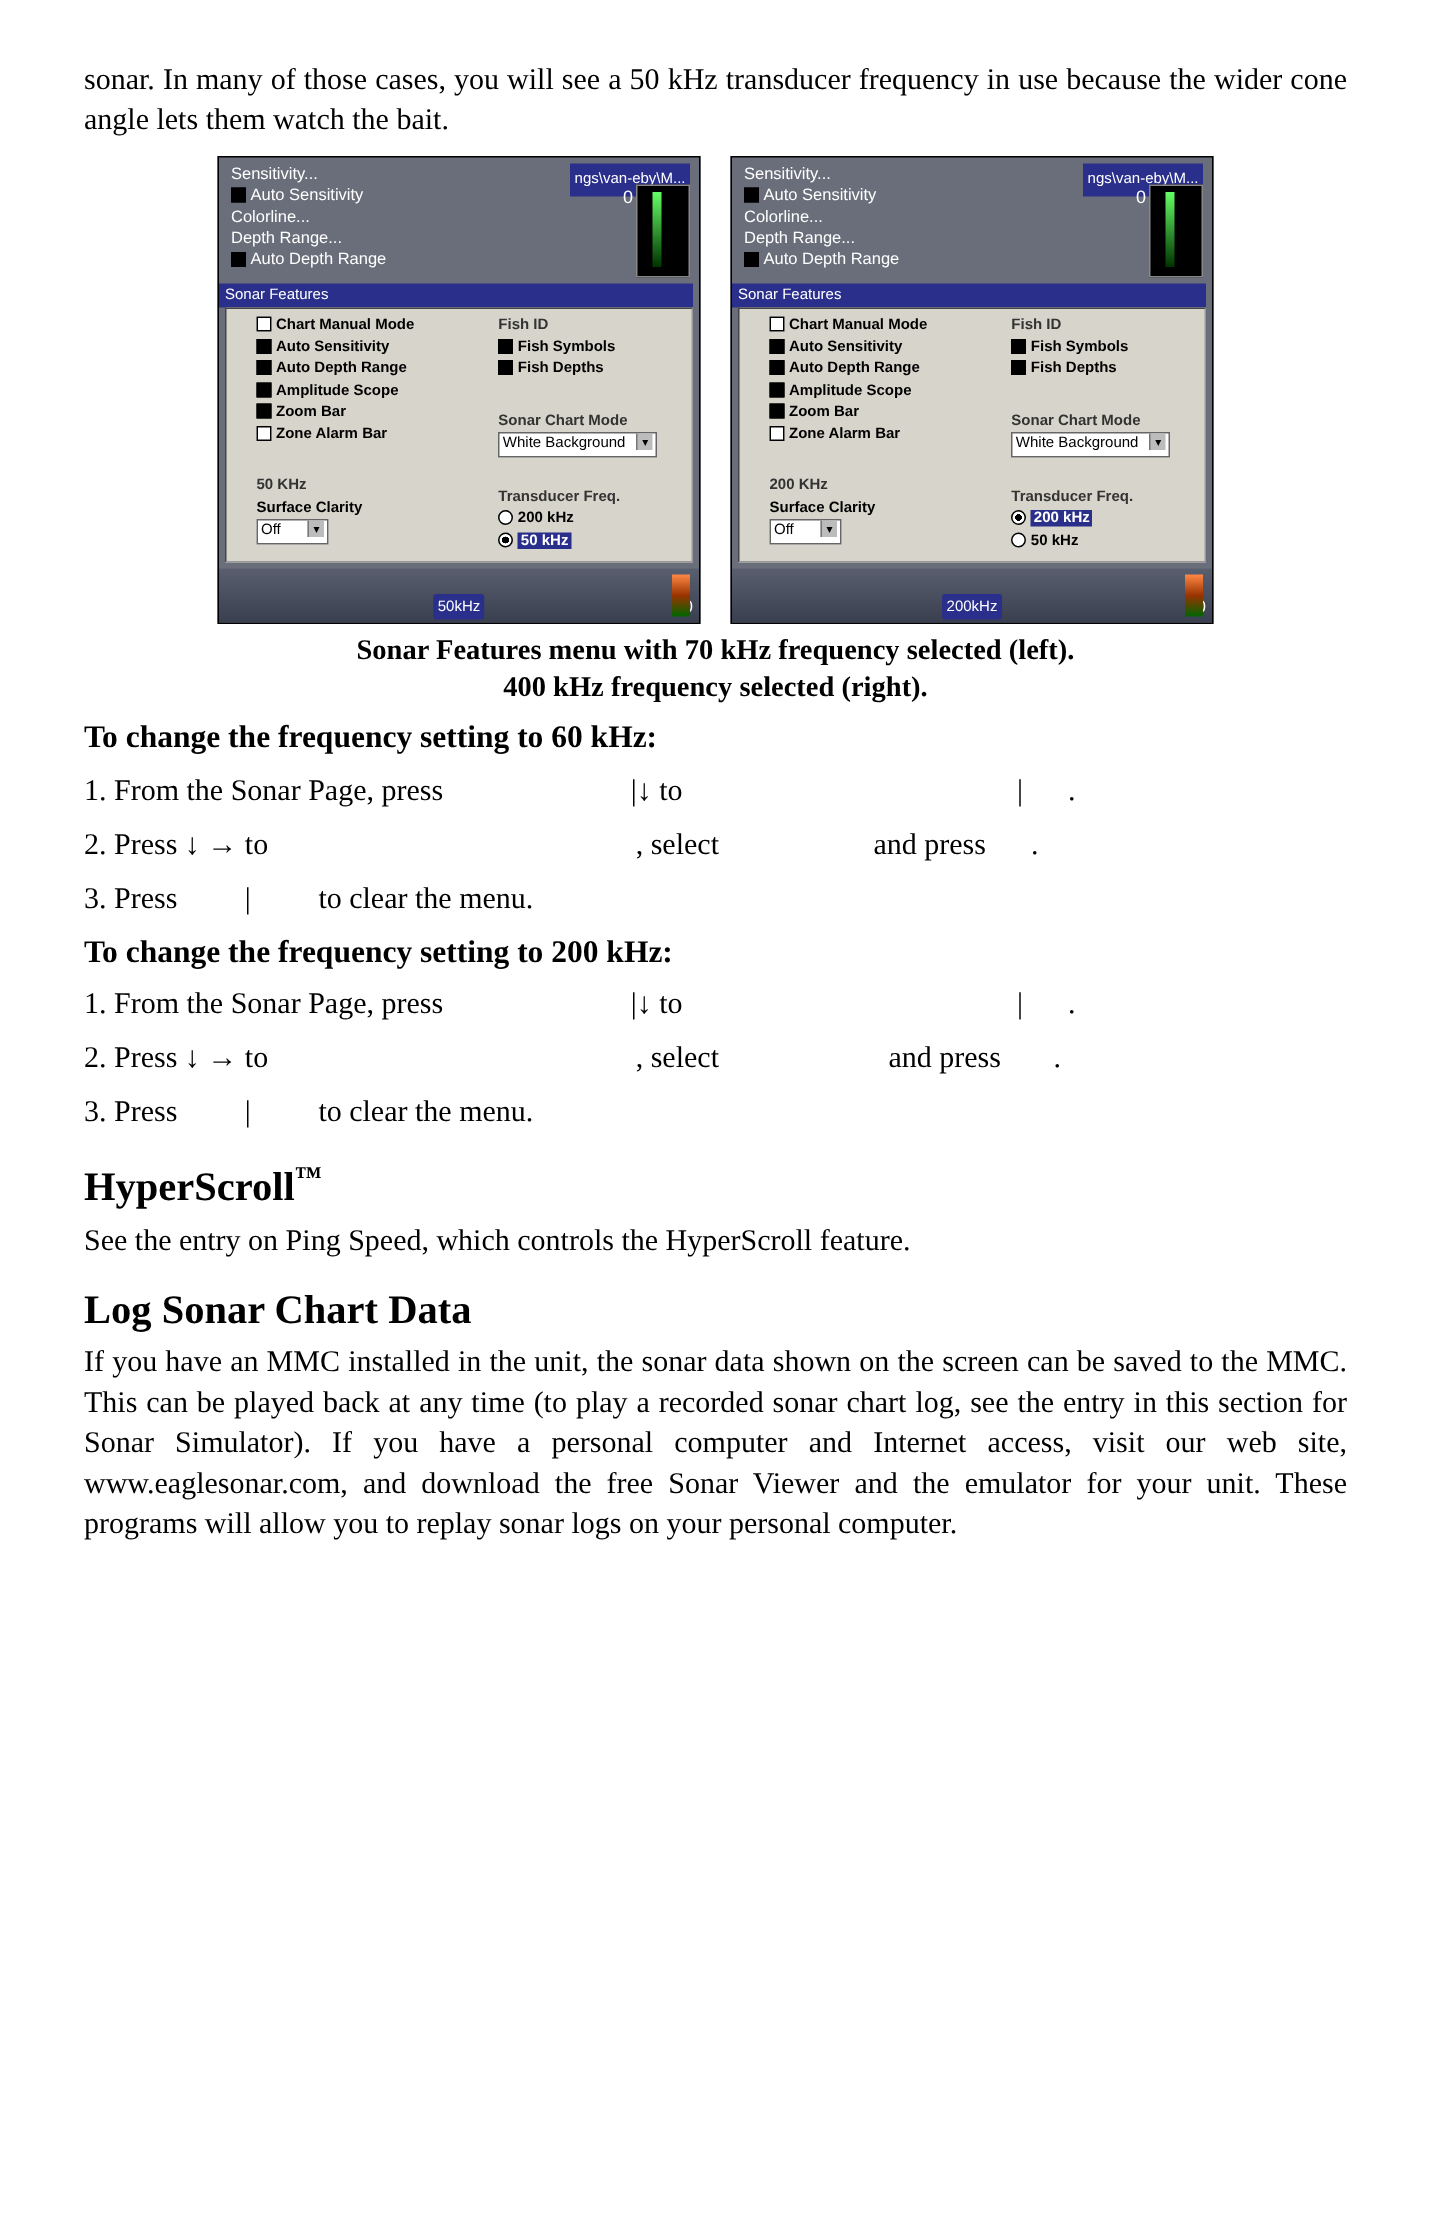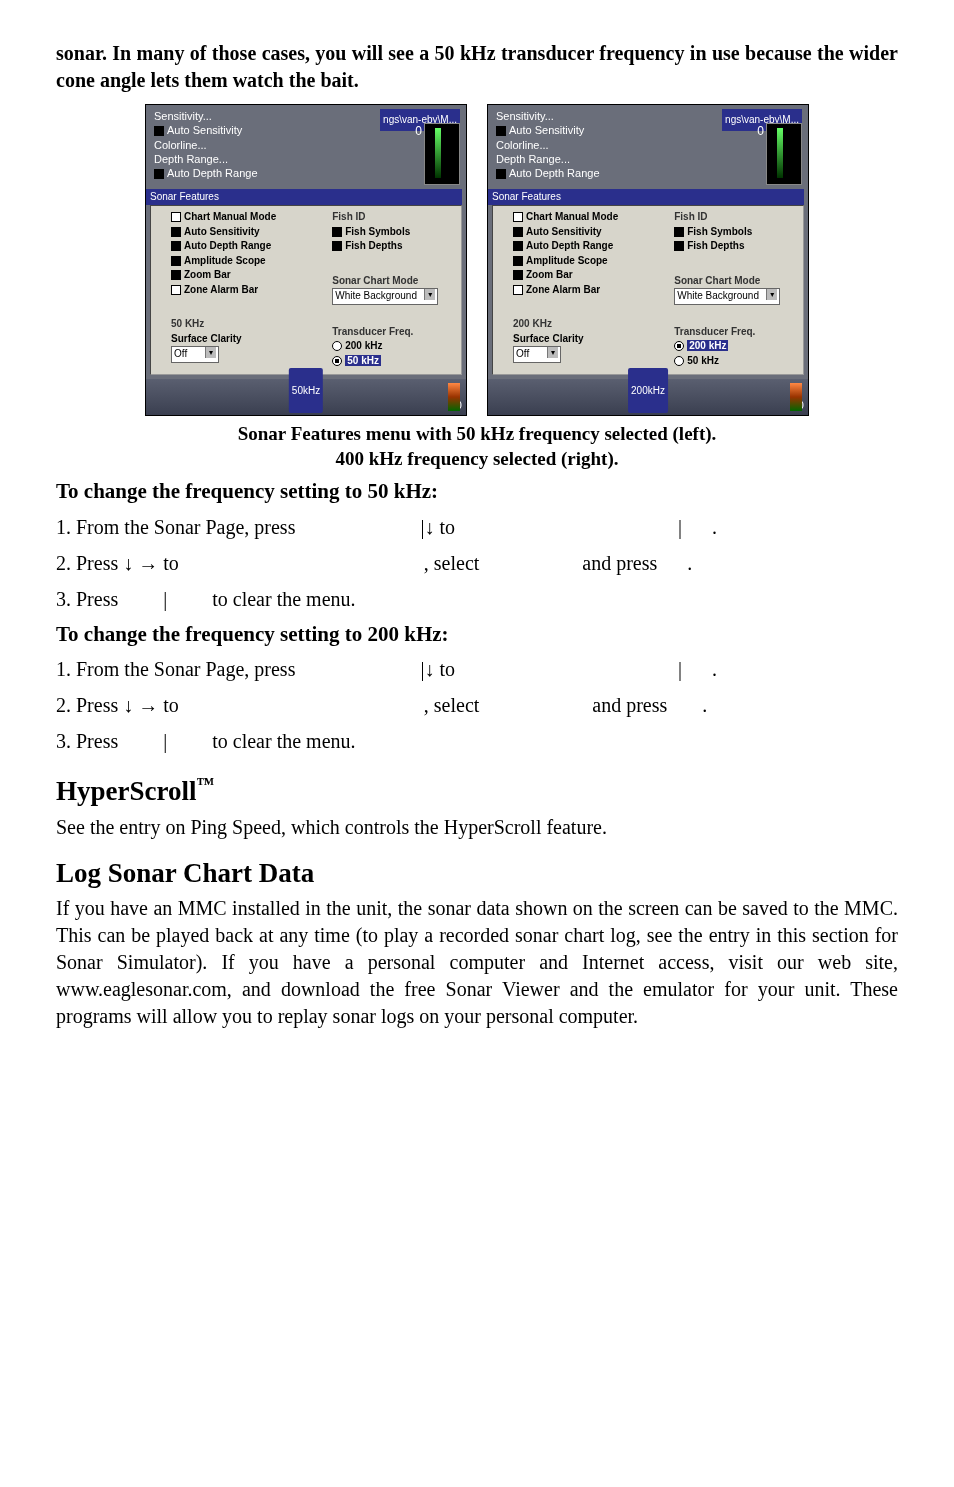--- a/index.html
+++ b/index.html
@@ -9,21 +9,20 @@
     margin: 0;
     padding: 40px 56px;
     width: 954px;
     box-sizing: border-box;
     font-size: 20px;
     line-height: 1.35;
   }
   .intro {
     text-align: justify;
     margin-bottom: 10px;
-    font-weight: bold;
   }
   .screens {
     display: flex;
     justify-content: center;
     gap: 20px;
     margin: 8px 0 4px 0;
   }
   .screen {
     width: 320px;
     height: 310px;
@@ -161,21 +160,21 @@
     left: 0; right: 0; bottom: 0;
     height: 36px;
     background: linear-gradient(#5a5f70,#3a3f50);
   }
   .bottom-echo .badge {
     position: absolute;
     bottom: 2px;
     left: 50%;
     transform: translateX(-50%);
     background: #2a2f8c;
-    padding: 16px 3px;
+    padding: 2px 3px;
     font-size: 10px;
     border-radius: 2px;
   }
   .bottom-echo .depth60 {
     position: absolute;
     bottom: 2px; right: 4px;
     font-size: 11px;
   }
   .bottom-echo .col {
     position: absolute;
@@ -303,25 +302,25 @@
     <div class="bottom-echo">
       <span class="badge">200kHz</span>
       <span class="depth60">60</span>
       <span class="col"></span>
     </div>
   </div>
 
 </div>
 
 <div class="caption">
-  <span>Sonar Features menu with 50 kHz frequency selected (left).</span><br>
+  <span>Sonar Features menu with 70 kHz frequency selected (left).</span><br>
   <span>400 kHz frequency selected (right).</span>
 </div>
 
-<div class="subhead">To change the frequency setting to 50 kHz:</div>
+<div class="subhead">To change the frequency setting to 60 kHz:</div>
 <div class="step">
   <span>1. From the Sonar Page, press </span><span class="gap1"></span><span>|↓ to </span><span class="gap1"></span><span class="gap2"></span><span>|</span>&nbsp;&nbsp;&nbsp;&nbsp;&nbsp;&nbsp;<span>.</span>
 </div>
 <div class="step">
   <span>2. Press ↓ → to </span><span class="gap1"></span><span class="gap1"></span><span>, select </span><span class="gap2"></span><span>and press</span>&nbsp;&nbsp;&nbsp;&nbsp;&nbsp;&nbsp;<span>.</span>
 </div>
 <div class="step">
   <span>3. Press </span>&nbsp;&nbsp;&nbsp;&nbsp;&nbsp;&nbsp;&nbsp;&nbsp;<span>|</span>&nbsp;&nbsp;&nbsp;&nbsp;&nbsp;&nbsp;&nbsp;&nbsp;<span> to clear the menu.</span>
 </div>
 

